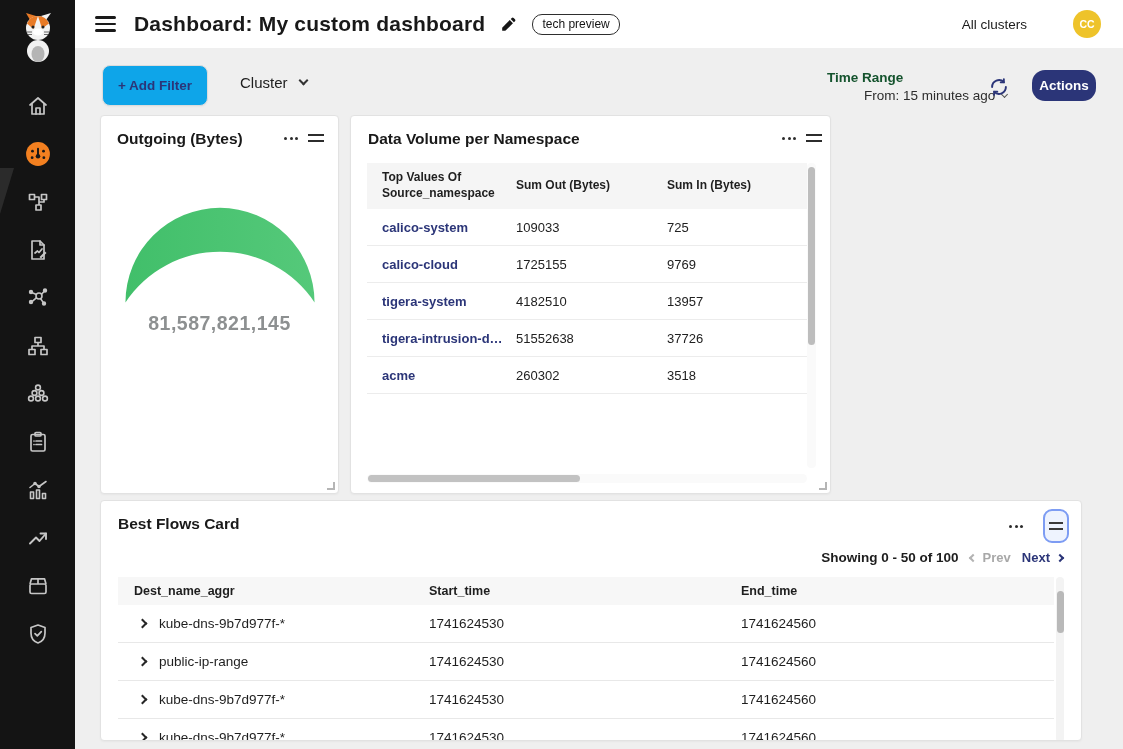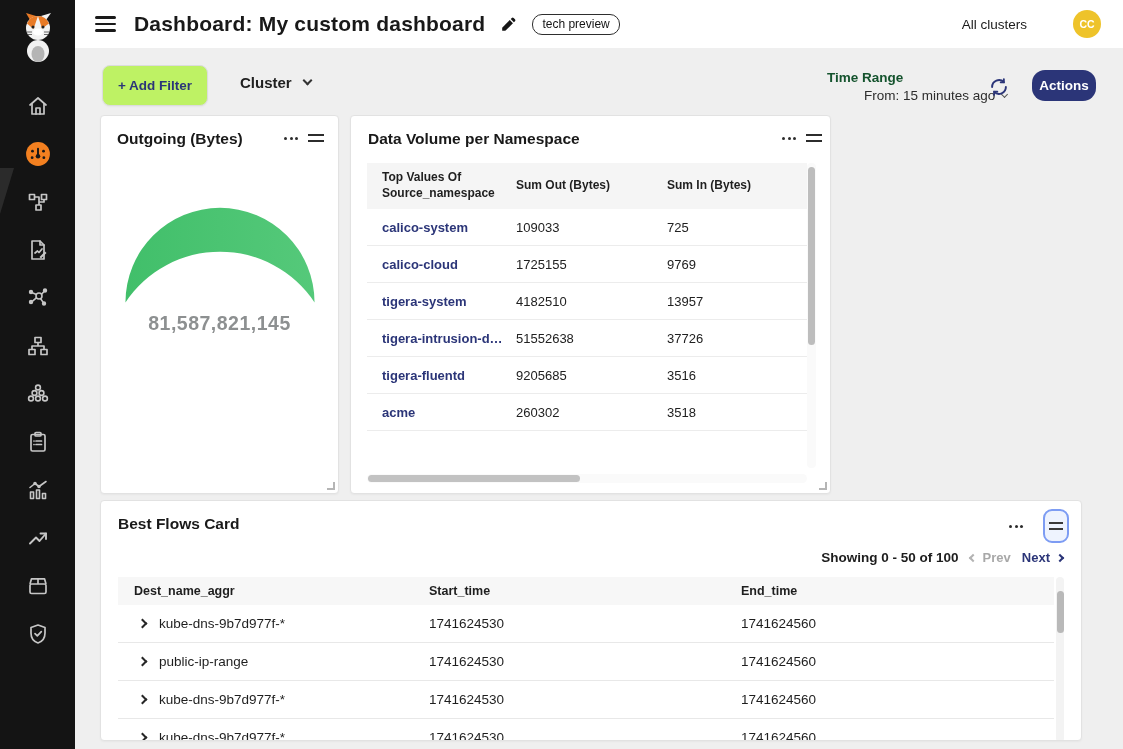--- a/index.html
+++ b/index.html
@@ -21,25 +21,25 @@
   .hamburger { margin-left:20px; display:flex; flex-direction:column; gap:4px; cursor:pointer; }
   .hamburger i { display:block; width:21px; height:2.5px; background:#1a1a1a; border-radius:2px; }
   .page-title { margin-left:18px; font-size:21px; font-weight:800; color:#191919; letter-spacing:0.2px; white-space:nowrap; }
   .pencil { margin-left:14px; cursor:pointer; display:flex; }
   .badge { margin-left:14px; border:1.3px solid #2e2e2e; border-radius:10px; padding:2px 9px 3px; font-size:12px; color:#141414; white-space:nowrap; }
   .header-right { margin-left:auto; display:flex; align-items:center; gap:46px; padding-right:22px; }
   .all-clusters { font-size:13.5px; color:#1b1b1b; cursor:pointer; white-space:nowrap; }
   .avatar { width:28px; height:28px; border-radius:50%; background:#eec32a; color:#ffffff; font-size:10.5px; font-weight:700; display:flex; align-items:center; justify-content:center; cursor:pointer; }
 
   
-  .btn-add-filter { position:absolute; left:102px; top:65px; width:106px; height:41px; background:#bef264;
+  .btn-add-filter { position:absolute; left:102px; top:65px; width:106px; height:41px; background:#0ea5e9;
     border:1px solid #dcdcdc; border-radius:8px; font-size:13.5px; font-weight:600; color:#2b3578;
     display:flex; align-items:center; justify-content:center; cursor:pointer; box-shadow:0 1px 2px rgba(0,0,0,.04); }
   .cluster-dd { position:absolute; left:240px; top:74px; display:flex; align-items:center; gap:12px;
-    font-size:15px; font-weight:700; color:#202020; cursor:pointer; }
+    font-size:15px; font-weight:400; color:#202020; cursor:pointer; }
   .time-range { position:absolute; left:827px; top:70px; }
   .time-range .tr-label { font-size:13.5px; font-weight:700; color:#14532d; }
   .time-range .tr-value { margin-top:3px; font-size:13.5px; color:#2d2d2d; display:flex; align-items:center; gap:7px; cursor:pointer;margin-left:37px; }
   .refresh-btn { position:absolute; left:988px; top:76px; width:22px; height:22px; cursor:pointer; }
   .btn-actions { position:absolute; left:1032px; top:70px; width:64px; height:31px; background:#2b3578; color:#ffffff;
     border:none; border-radius:13px; font-size:13.5px; font-weight:600; font-family:"Liberation Sans",sans-serif;
     display:flex; align-items:center; justify-content:center; cursor:pointer; }
 
   
   .card { position:absolute; background:#ffffff; border:1px solid #e2e2e2; border-radius:4px; box-shadow:0 1px 2px rgba(0,0,0,.04); }
@@ -337,25 +337,20 @@
           <span class="ns-link">tigera-system</span>
           <span class="ns-val">4182510</span>
           <span class="ns-val">13957</span>
         </div>
         <div class="ns-row">
           <span class="ns-link">tigera-intrusion-d…</span>
           <span class="ns-val">51552638</span>
           <span class="ns-val">37726</span>
         </div>
         <div class="ns-row">
-          <span class="ns-link">tigera-fluentd</span>
-          <span class="ns-val">9205685</span>
-          <span class="ns-val">3516</span>
-        </div>
-        <div class="ns-row">
           <span class="ns-link">acme</span>
           <span class="ns-val">260302</span>
           <span class="ns-val">3518</span>
         </div>
       </div>
       <div class="ns-vscroll">
           <div class="thumb"></div>
         </div>
       <div class="ns-hscroll">
           <div class="thumb"></div>

